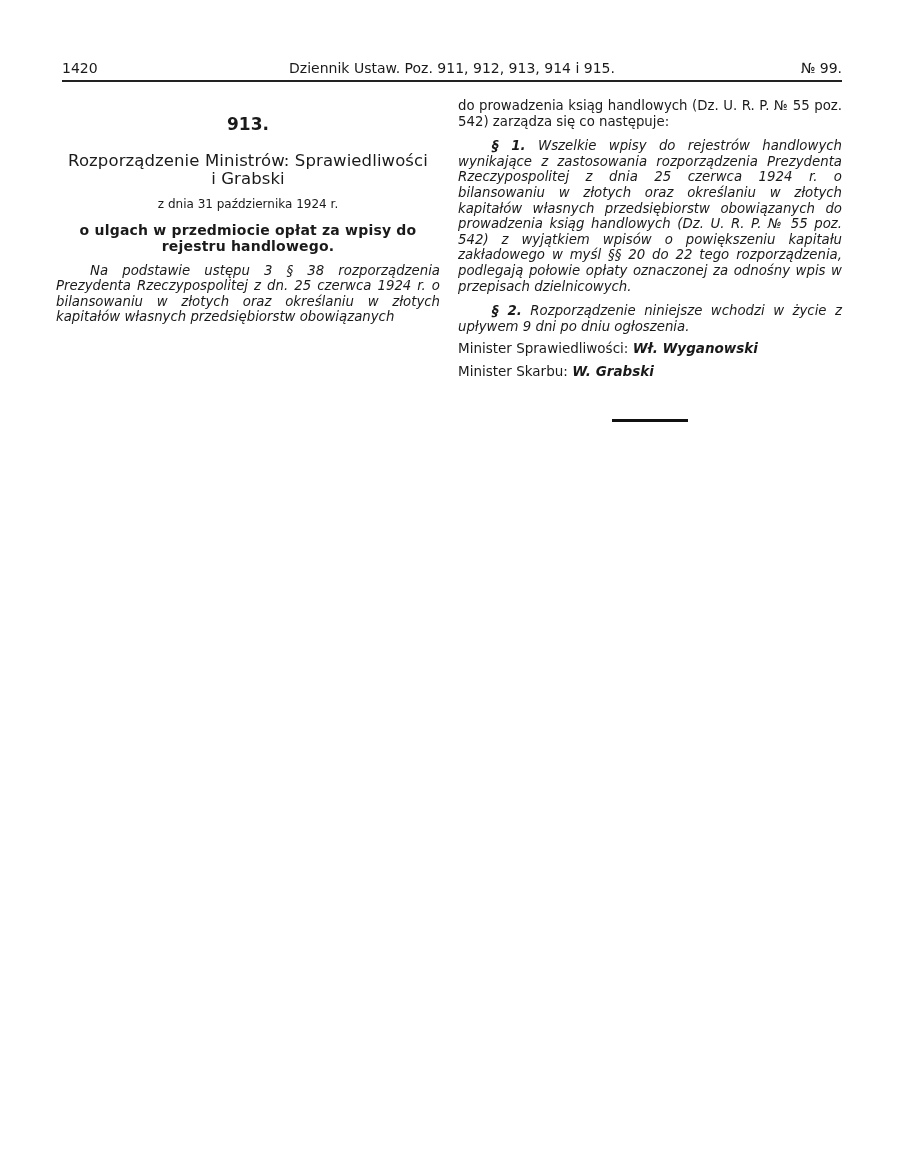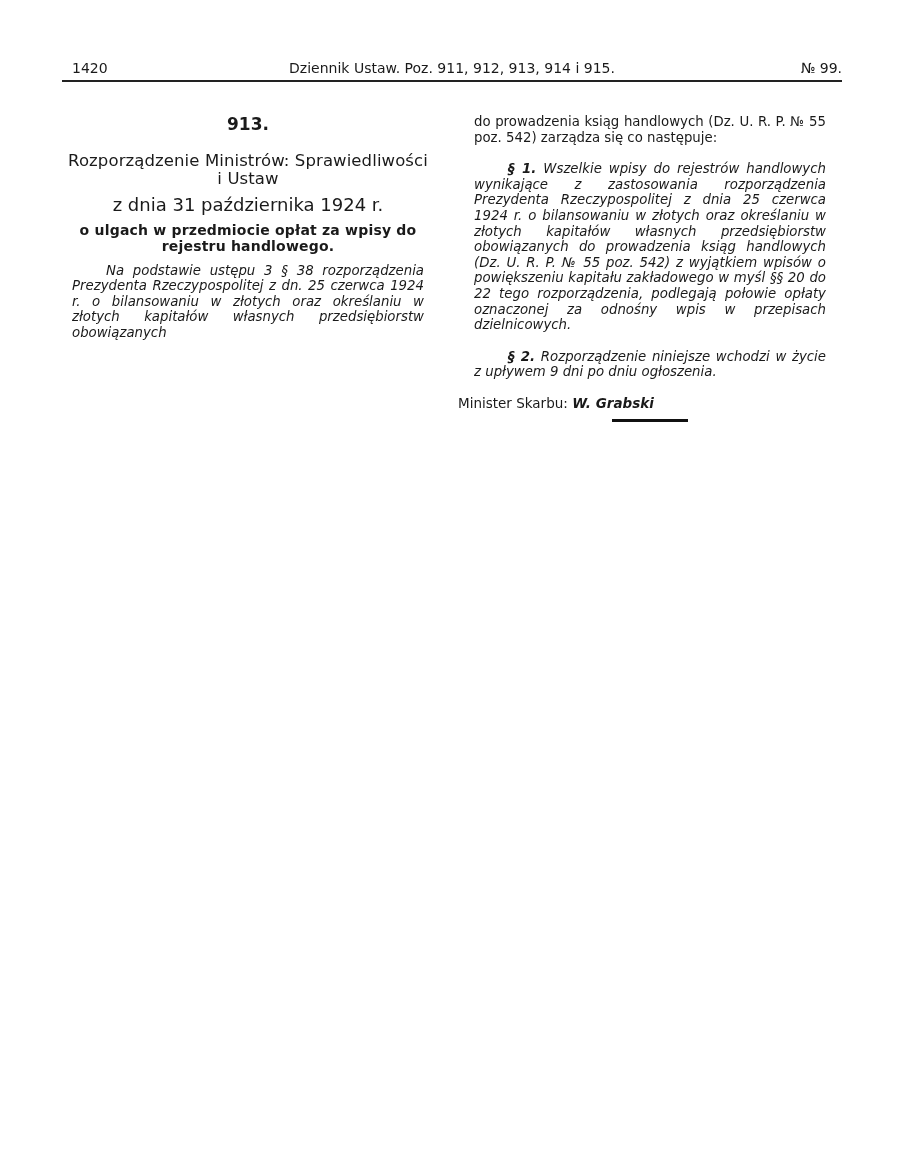--- a/index.html
+++ b/index.html
@@ -2,37 +2,37 @@
 <html><head>
   <meta charset="utf-8">
   <style>
     html, body { margin: 0; padding: 0; background: #ffffff; }
     body { width: 904px; height: 1169px; position: relative; overflow: hidden;
            font-family: "DejaVu Sans", "Liberation Sans", sans-serif; color: #1a1a1a; }
     .page { position: absolute; left: 0; top: 0; width: 904px; height: 1169px; }
 
     .running-head { position: absolute; top: 58px; left: 62px; width: 780px; height: 20px;
                     font-size: 14px; line-height: 20px; }
-    .rh-page { position: absolute; left: 10px; top: 0; }
+    .rh-page { position: absolute; left: 0; top: 0; }
     .rh-title { position: absolute; left: 0; right: 0; text-align: center; }
     .rh-number { position: absolute; right: 0; top: 0; }
     .head-rule { position: absolute; top: 80px; left: 62px; width: 780px; height: 2px; background: #222; }
 
     .col { position: absolute; top: 98px; font-size: 13.3px; line-height: 15.6px; }
     .col-left { left: 56px; width: 384px; }
     .col-right { left: 458px; width: 384px; }
 
     .item-number { text-align: center; font-weight: bold; font-size: 17px; line-height: 20px;
                    margin-top: 16px; margin-bottom: 18px; }
     .act-title { text-align: center; font-weight: normal; font-size: 16.5px; line-height: 18px;
                  letter-spacing: 0.1px; }
-    .act-date { text-align: center; font-size: 18px; margin-top: 9px; }
+    .act-date { text-align: center; font-size: 12px; margin-top: 9px; }
     .act-subject { text-align: center; font-weight: bold; font-size: 14px; line-height: 16px;
                    margin-top: 9px; letter-spacing: 0.2px; }
-    .para { text-align: justify; margin: 16px; }
+    .para { text-align: justify; margin: 0; }
     .indent { text-indent: 34px; }
     .gap { margin-top: 9px; font-style: italic; }
     .sec-mark { font-weight: bold; }
     .signature { margin-top: 7px; font-size: 13.5px; }
     .signer { font-style: italic; font-weight: bold; }
     .end-rule { position: absolute; top: 419px; left: 612px; width: 76px; height: 3px; background: #111; }
   </style>
 </head>
 <body>
 
@@ -41,37 +41,41 @@
     <span class="rh-page">1420</span>
     <span class="rh-title">Dziennik Ustaw. Poz. 911, 912, 913, 914 i 915.</span>
     <span class="rh-number">№ 99.</span>
   </div>
   <div class="head-rule"></div>
 
   <div class="col col-left">
     <div class="item-number">913.</div>
     <div class="act-title">
       <div>Rozporządzenie Ministrów: Sprawiedliwości</div>
-      <div>i Ustaw</div>
+      <div>i Grabski</div>
     </div>
     <div class="act-date">z dnia 31 października 1924 r.</div>
     <div class="act-subject">o ulgach w przedmiocie opłat za wpisy do rejestru handlowego.</div>
     <p class="para indent gap">Na podstawie ustępu 3 § 38 rozporządzenia Prezydenta Rzeczypospolitej z dn. 25 czerwca 1924 r. o bilansowaniu w złotych oraz określaniu w złotych kapitałów własnych przedsiębiorstw obowiązanych</p>
   </div>
 
   <div class="col col-right">
     <p class="para">do prowadzenia ksiąg handlowych (Dz. U. R. P. № 55 poz. 542) zarządza się co następuje:</p>
     <p class="para indent gap">
       <span class="sec-mark">§ 1.</span>
       <span>Wszelkie wpisy do rejestrów handlowych wynikające z zastosowania rozporządzenia Prezydenta Rzeczypospolitej z dnia 25 czerwca 1924 r. o bilansowaniu w złotych oraz określaniu w złotych kapitałów własnych przedsiębiorstw obowiązanych do prowadzenia ksiąg handlowych (Dz. U. R. P. № 55 poz. 542) z wyjątkiem wpisów o powiększeniu kapitału zakładowego w myśl §§ 20 do 22 tego rozporządzenia, podlegają połowie opłaty oznaczonej za odnośny wpis w przepisach dzielnicowych.</span>
     </p>
     <p class="para indent gap">
       <span class="sec-mark">§ 2.</span>
       <span>Rozporządzenie niniejsze wchodzi w życie z upływem 9 dni po dniu ogłoszenia.</span>
     </p>
     <div class="signature">
+      <span>Minister Sprawiedliwości:</span>
+      <span class="signer">Wł. Wyganowski</span>
+    </div>
+    <div class="signature">
       <span>Minister Skarbu:</span>
       <span class="signer">W. Grabski</span>
     </div>
   </div>
 
   <div class="end-rule"></div>
 </div>
 
 </body></html>

